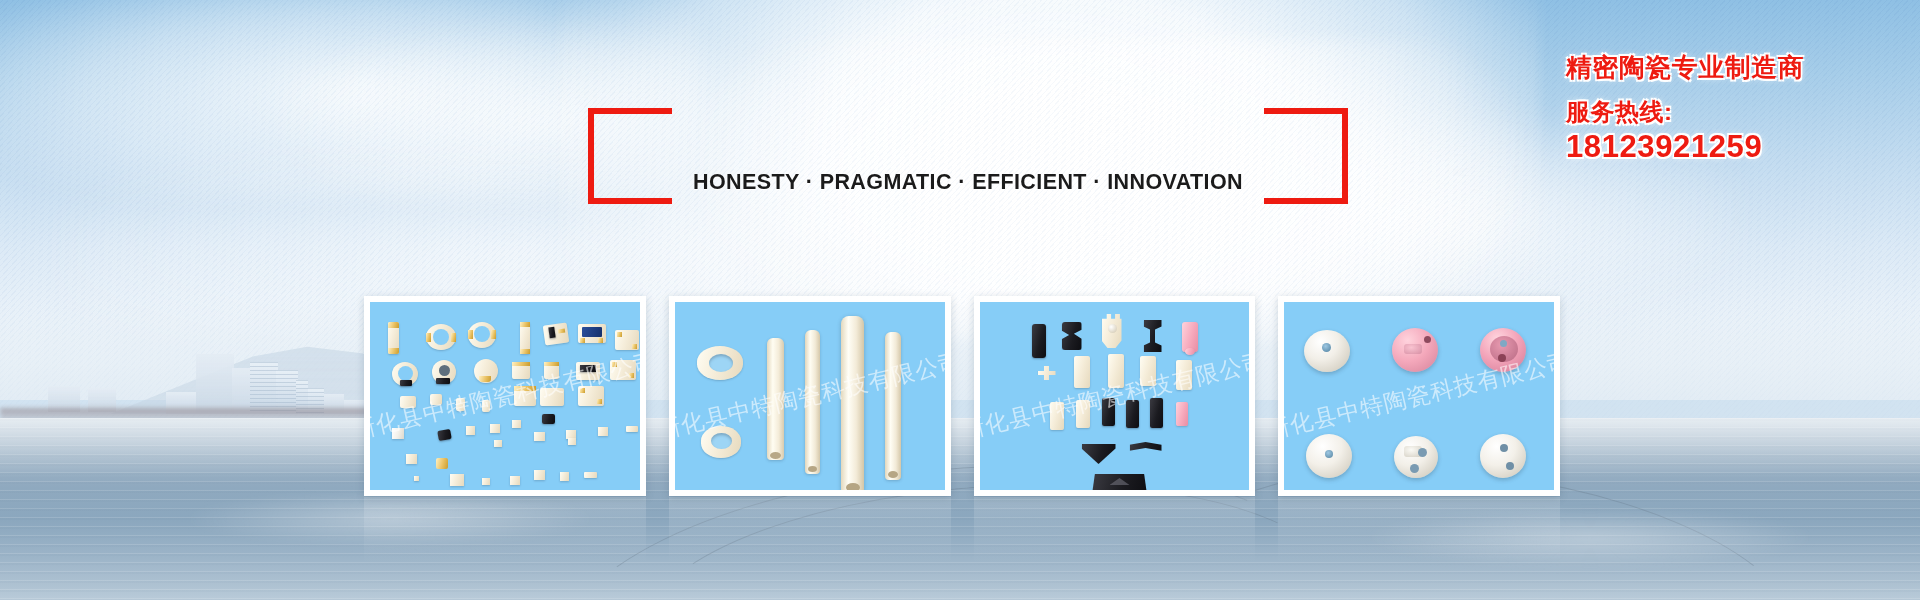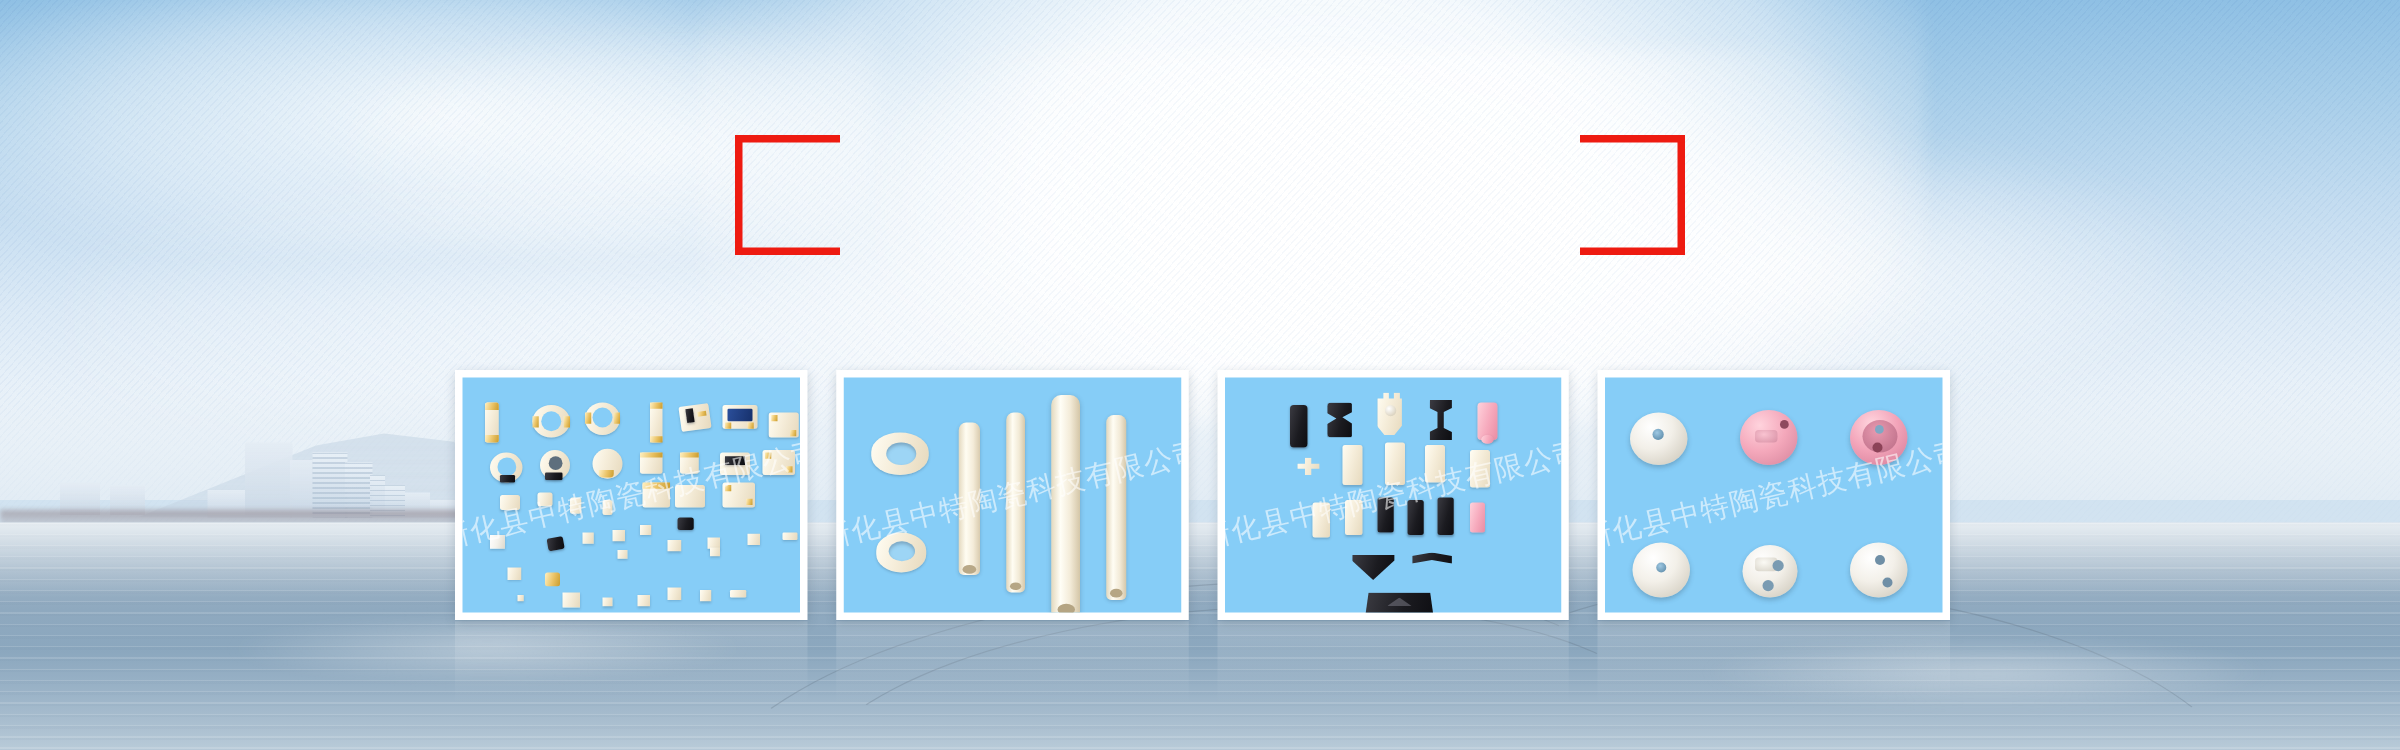--- a/index.html
+++ b/index.html
@@ -351,23 +351,27 @@
     <div class="refl"></div>
   </div>
 
   <div class="slogan-wrap">
     <div class="brk brk-l-v"></div>
     <div class="brk brk-l-h1"></div>
     <div class="brk brk-l-h2"></div>
     <div class="brk brk-r-v"></div>
     <div class="brk brk-r-h1"></div>
     <div class="brk brk-r-h2"></div>
+    <div class="slogan-en">HONESTY · PRAGMATIC · EFFICIENT · INNOVATION</div>
   </div>
 
   <div class="right-block">
+    <div class="rb-line rb-tagline">精密陶瓷专业制造商</div>
+    <div class="rb-line rb-hotline">服务热线:</div>
+    <div class="rb-line rb-phone">18123921259</div>
   </div>
 
   <div class="panels">
 
     <div class="panel">
       <div class="panel-inner">
         <div class="watermark">新化县中特陶瓷科技有限公司</div>
 
         <div class="pc ceram" style="left:18px;  top:20px;  width:11px; height:32px; border-radius:2px;"></div>
         <div class="pc gold" style="left:18px;  top:20px;  width:11px; height:6px;  border-radius:2px 2px 0 0;"></div>

